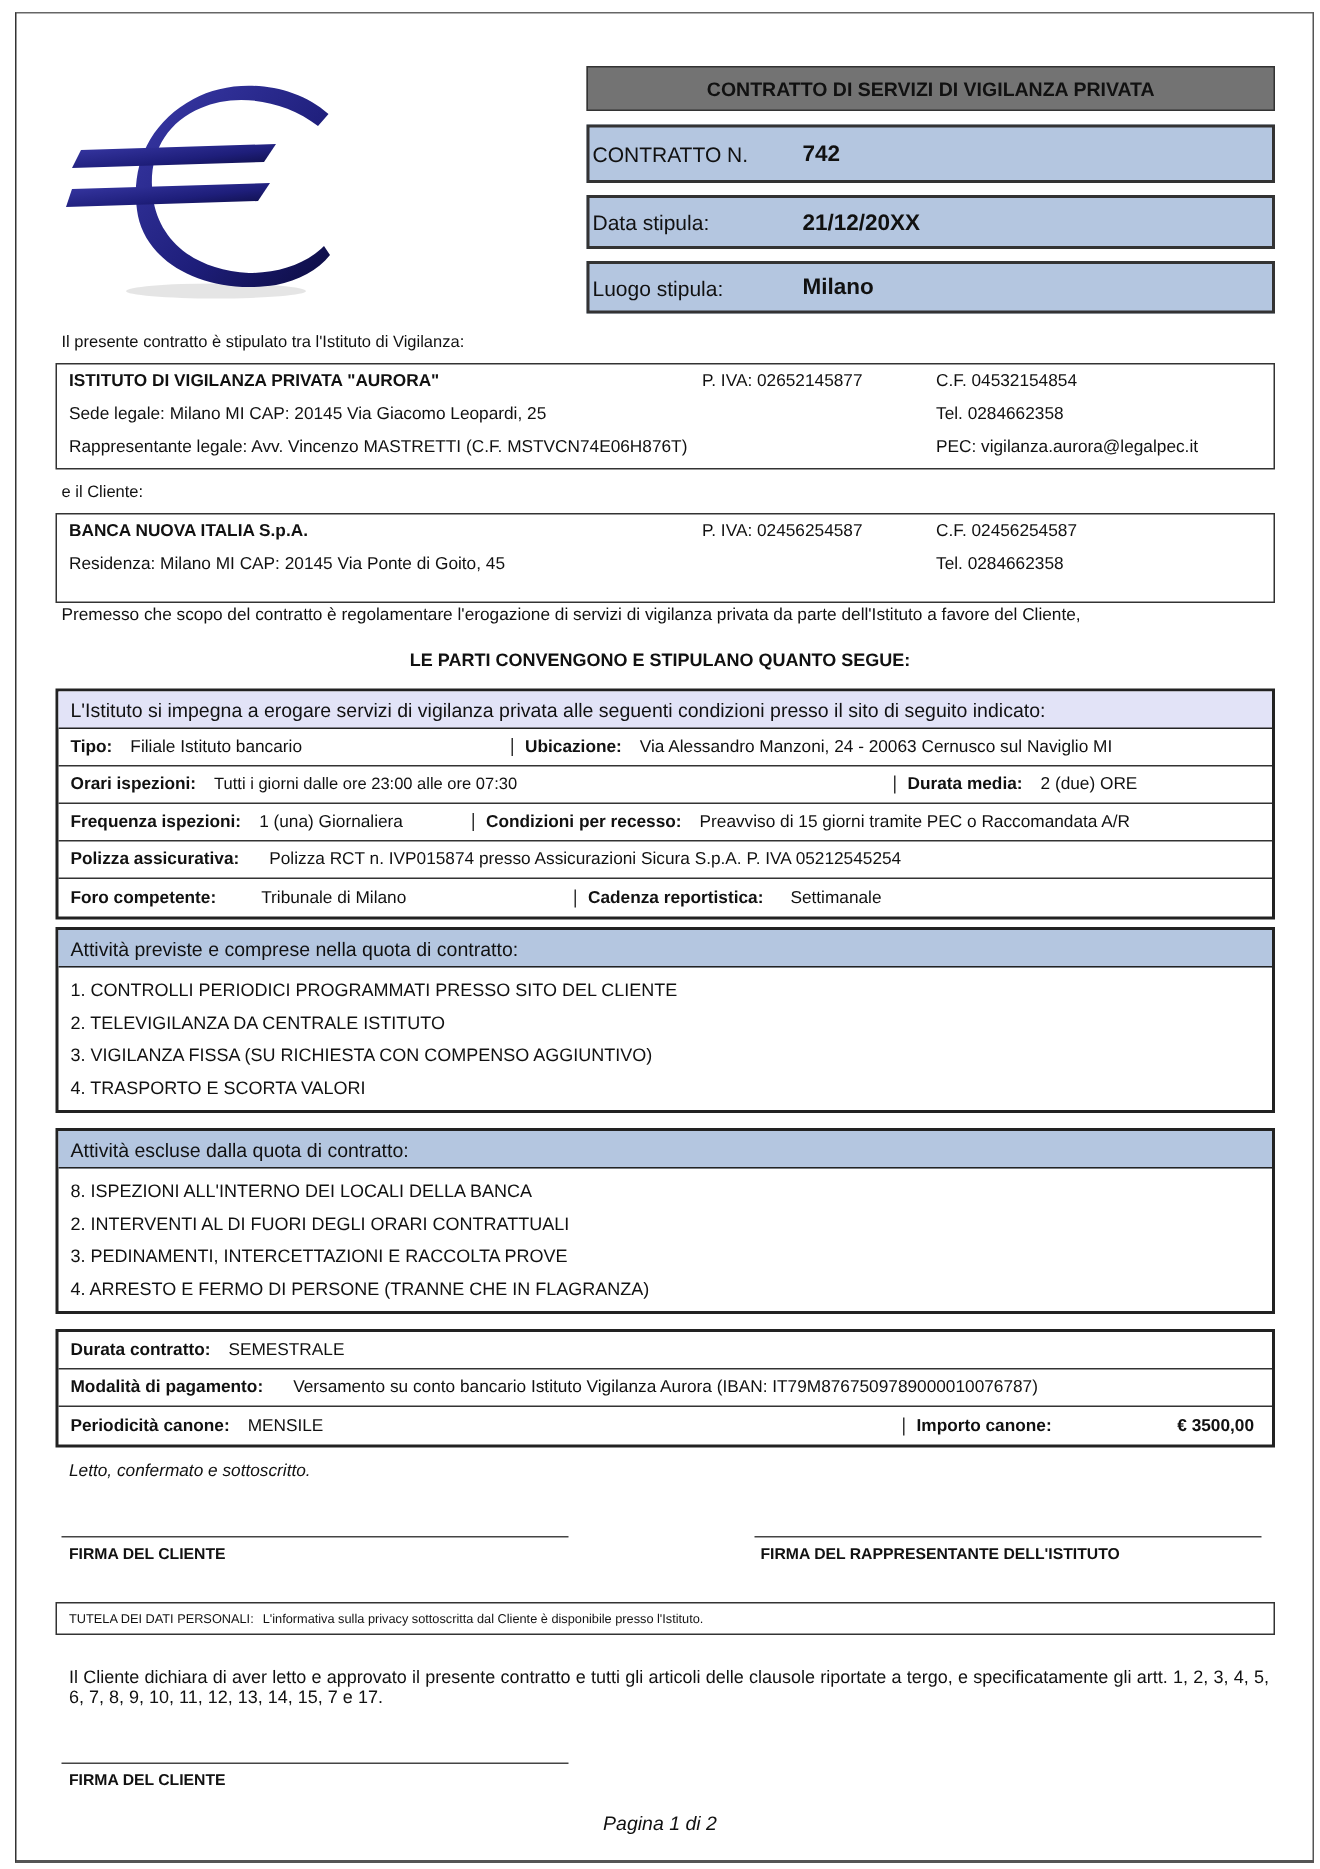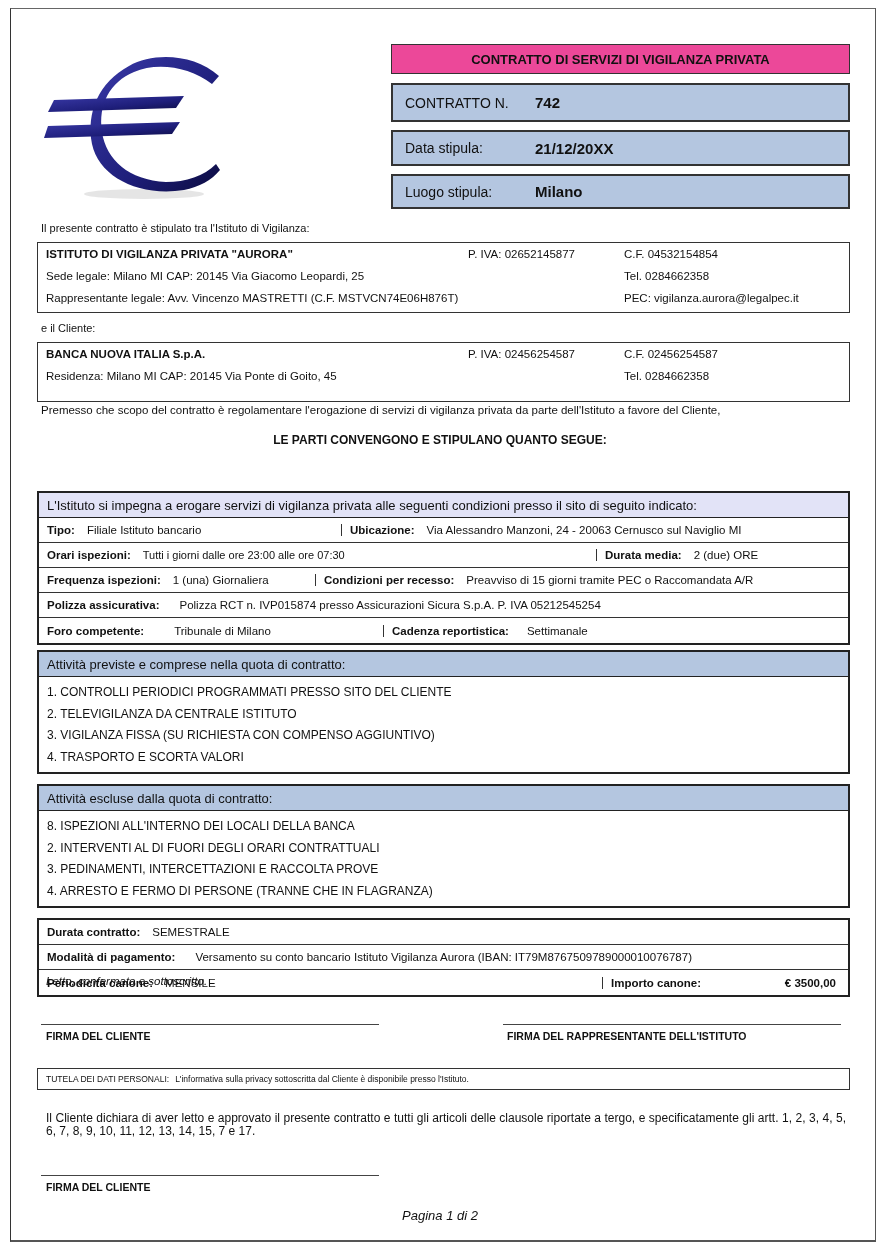--- a/index.html
+++ b/index.html
@@ -3,31 +3,31 @@
 <meta charset="utf-8">
 <style>
   * { box-sizing: border-box; margin: 0; padding: 0; }
   html, body { width: 880px; height: 1246px; background: #ffffff; }
   body { font-family: "Liberation Sans", sans-serif; color: #111; position: relative; overflow: hidden; }
   .page { position: absolute; left: 10px; top: 8px; width: 866px; height: 1234px; border-right: 1px solid #555; border-bottom: 2px solid #555; border-left: 1px solid #333; border-top: 1px solid #666; }
   .abs { position: absolute; }
 
   
   .hbox { position: absolute; left: 391px; width: 459px; border: 2px solid #333; display: flex; align-items: center; }
-  .hbox.title { top: 44px; height: 30px; background: #ec4899; justify-content: center; font-weight: bold; font-size: 13px; border-width: 1.5px; }
+  .hbox.title { top: 44px; height: 30px; background: #737373; justify-content: center; font-weight: bold; font-size: 13px; border-width: 1.5px; }
   .hbox.info { background: #b4c6e0; font-size: 14px; }
-  .hbox.info .lbl { width: 142px; padding-left: 12px; }
+  .hbox.info .lbl { width: 142px; padding-left: 2px; }
   .hbox.info .val { font-weight: bold; font-size: 15px; }
 
   .small { font-size: 11px; }
   .box { position: absolute; left: 37px; width: 813px; border: 1.5px solid #333; }
   .party .line { position: absolute; font-size: 11.5px; white-space: nowrap; }
   .b { font-weight: bold; }
 
-  .grid { position: absolute; left: 37px; width: 813px; border: 2px solid #222; margin-top: 32px; }
+  .grid { position: absolute; left: 37px; width: 813px; border: 2px solid #222; }
   .grid .hdr { background: #b4c6e0; height: 25px; border-bottom: 1.5px solid #222; font-size: 13px; padding-left: 8px; display: flex; align-items: center; }
   .grid .hdr.lav { background: #e2e3f7; }
   .grid .row { height: 25px; border-bottom: 1.5px solid #333; display: flex; font-size: 11.5px; align-items: center; }
   .grid .row:last-child { border-bottom: none; }
   .cell { display: flex; align-items: center; padding-left: 8px; white-space: nowrap; }
   .cell + .cell { border-left: 1.5px solid #333; }
   .k { font-weight: bold; margin-right: 12px; }
   .list { padding: 5px 0 2px 8px; font-size: 12px; }
   .list div { height: 21.7px; line-height: 21.7px; }
 

